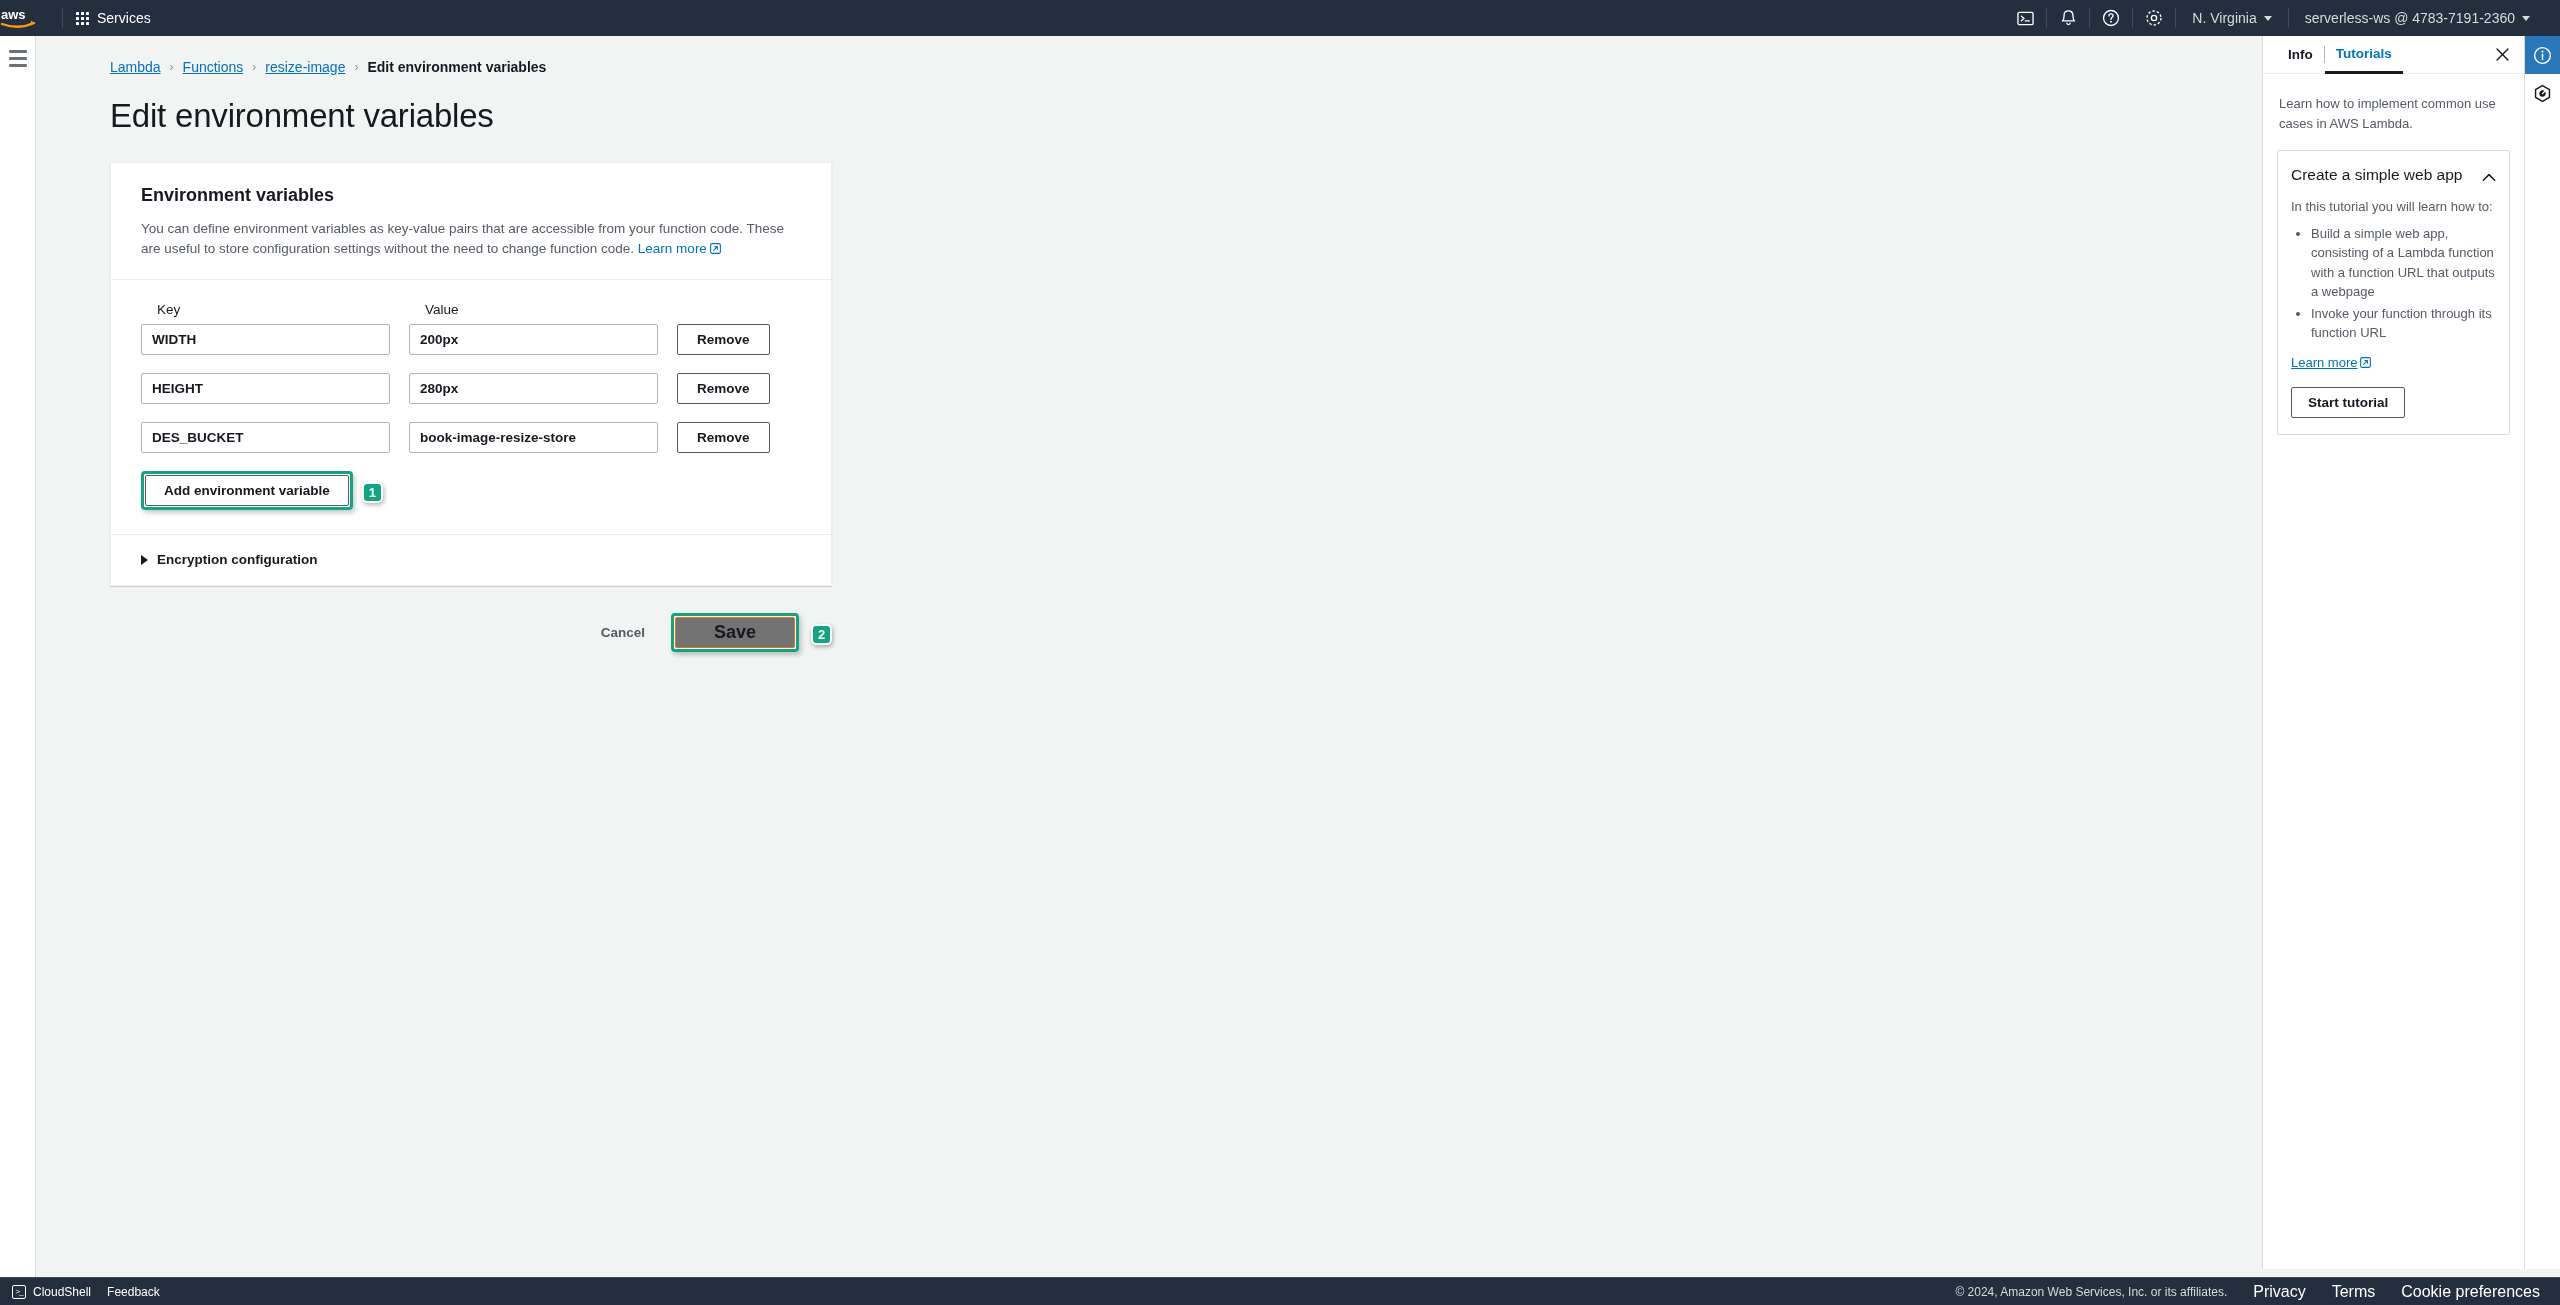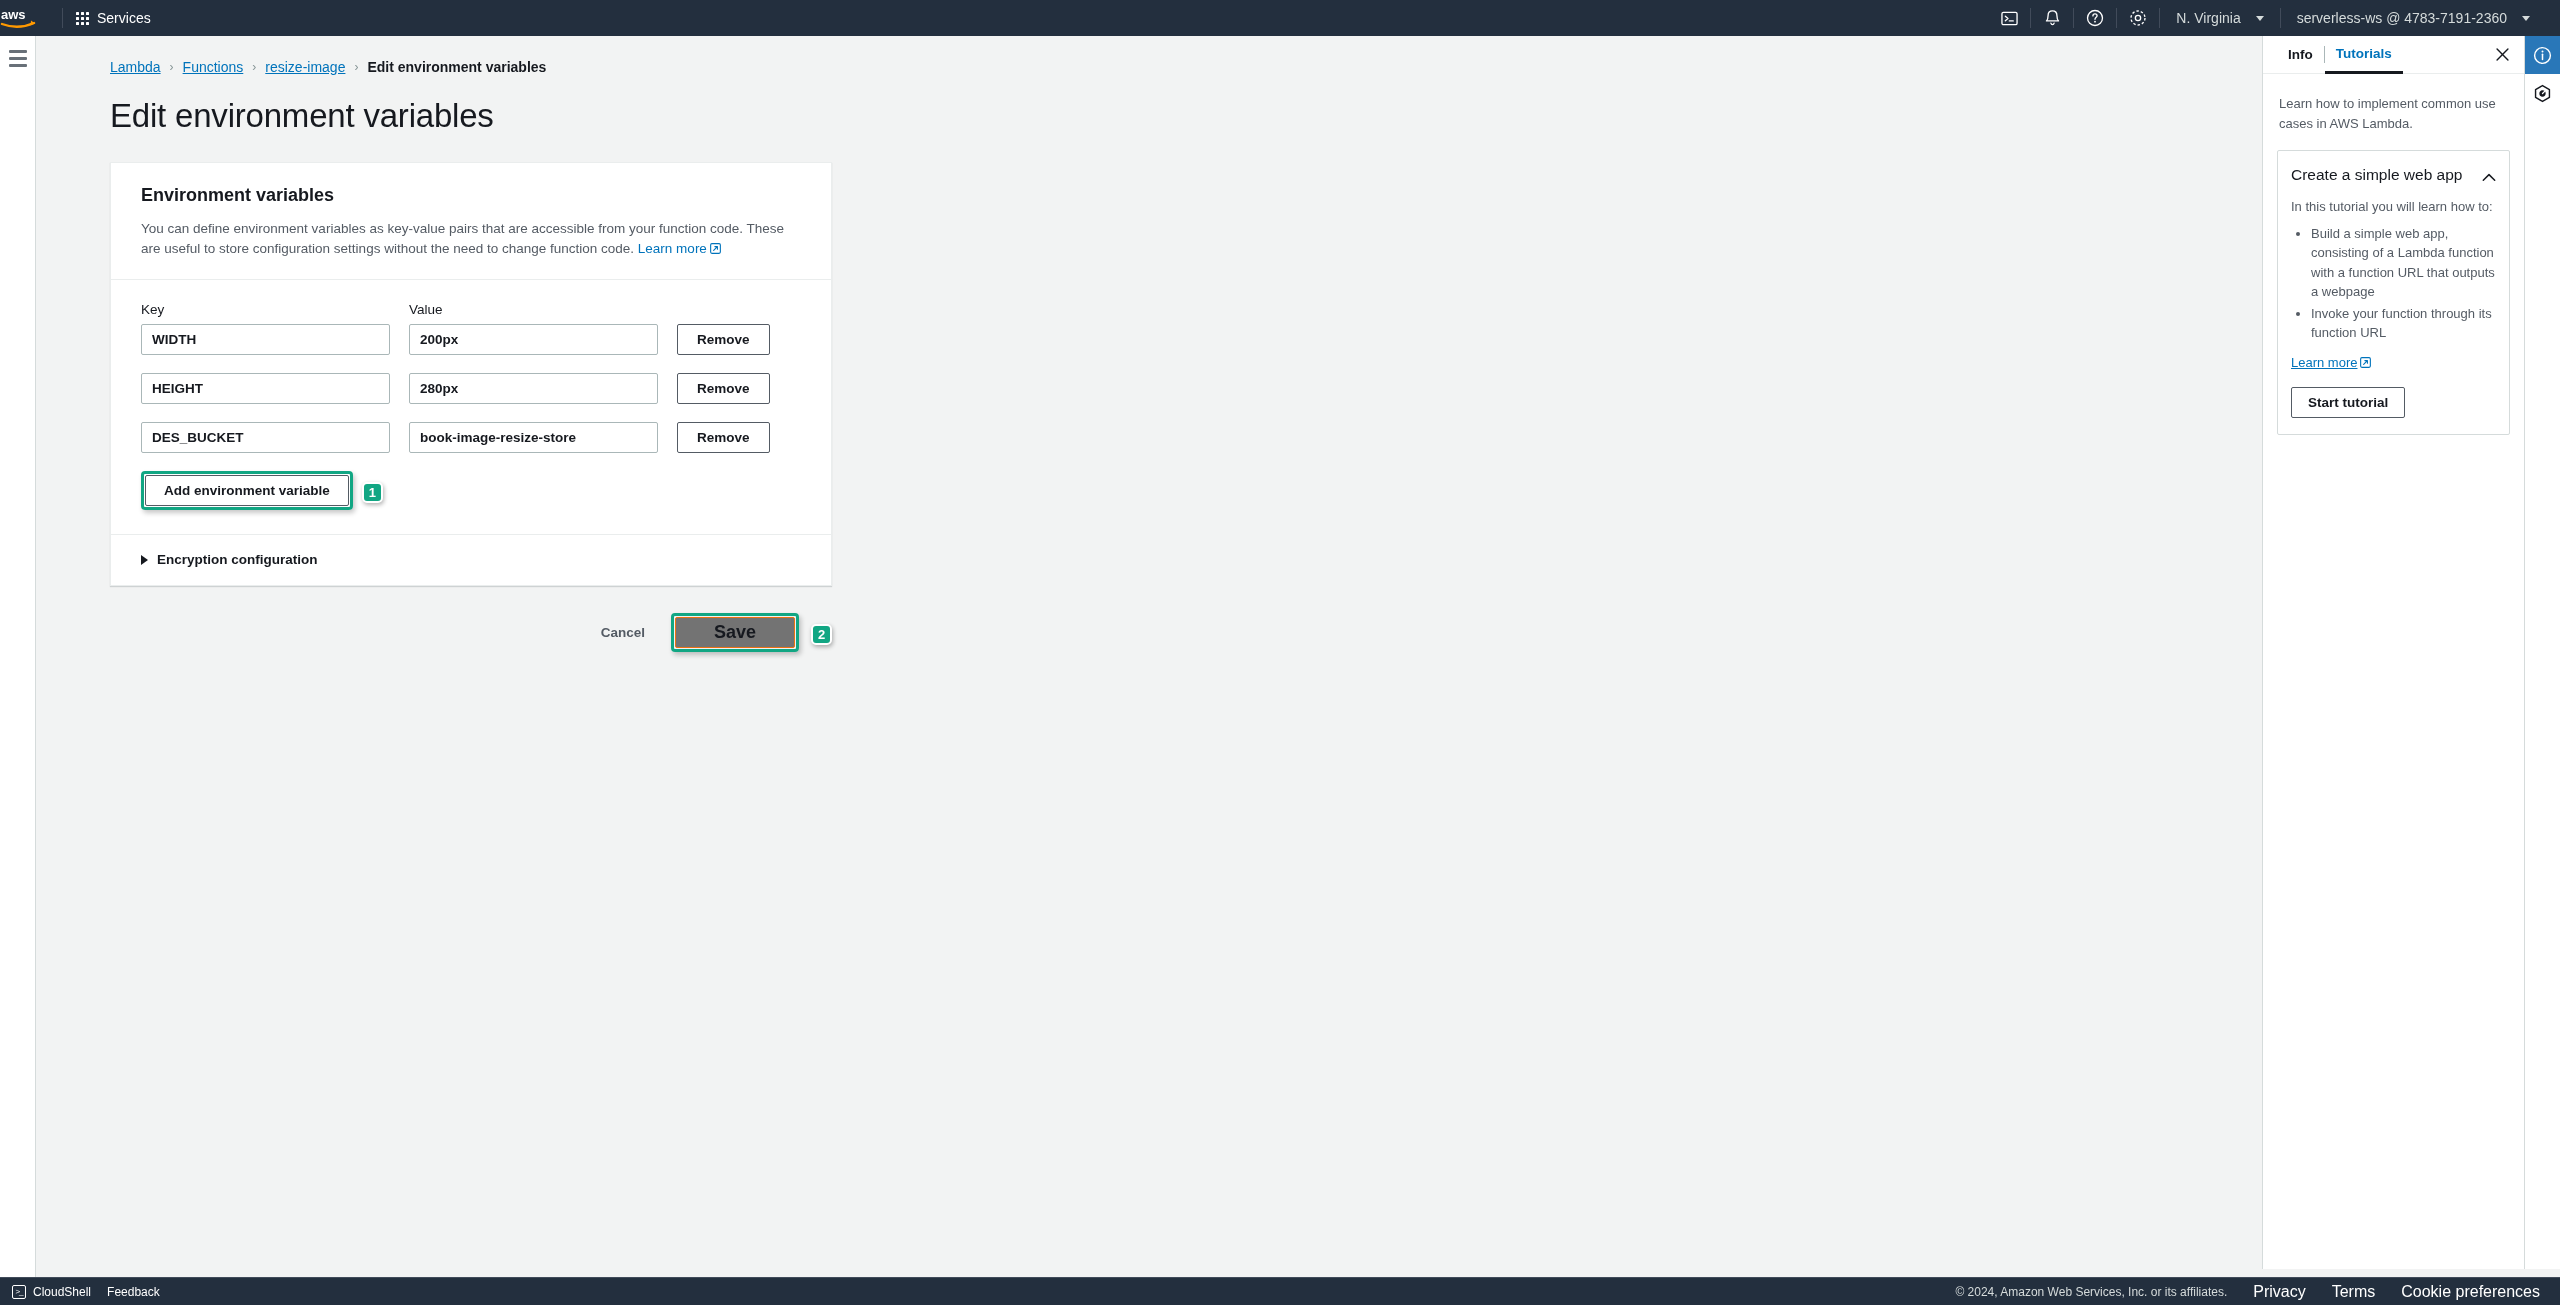--- a/index.html
+++ b/index.html
@@ -45,21 +45,21 @@
   .search-clear { cursor: pointer; flex: 0 0 auto; }
   .nav-right {
     margin-left: auto; display: flex; align-items: center; height: 36px;
     padding-right: 14px;
   }
   .nav-icon-btn {
     width: 42px; height: 36px; display: flex; align-items: center; justify-content: center;
     cursor: pointer;
   }
   .nav-text-btn {
-    display: flex; align-items: center; gap: 15px; height: 36px;
+    display: flex; align-items: center; gap: 7px; height: 36px;
     padding: 0 16px; color: #d5dbdb; font-size: 14px; cursor: pointer; white-space: nowrap;
   }
   .caret-down { width: 0; height: 0; border-left: 4px solid transparent;
     border-right: 4px solid transparent; border-top: 5px solid #d5dbdb; }
 
   
   .leftrail {
     position: absolute; top: 36px; left: 0; width: 36px; height: 1269px;
     background: #ffffff; border-right: 1px solid #d5dbdb;
     display: flex; justify-content: center; padding-top: 14px;
@@ -94,21 +94,21 @@
   .card-head { padding: 22px 30px 20px 30px; border-bottom: 1px solid #eaeded; }
   .card-title { font-size: 18px; font-weight: bold; color: #16191f; }
   .card-desc {
     margin-top: 13px; font-size: 13.5px; line-height: 1.45; color: #545b64;
     max-width: 672px;
   }
   .link-ext { color: #0073bb; text-decoration: none; cursor: pointer; }
   .ext-glyph { display: inline-block; vertical-align: -1px; margin-left: 3px; }
 
   .card-body { padding: 22px 30px 24px 30px; border-bottom: 1px solid #eaeded; }
-  .kv-head { display: flex; margin-bottom: 7px; }
+  .kv-head { display: flex; margin-bottom: 7px; margin-left: 16px; }
   .kv-head .lbl { font-size: 13.5px; color: #16191f; }
   .lbl-key { width: 268px; }
   .lbl-val { width: 268px; }
   .kv-row { display: flex; align-items: center; gap: 19px; margin-bottom: 18px; }
   .txt-input {
     height: 31px; border: 1px solid #aab7b8; border-radius: 2px;
     background: #ffffff; padding: 0 10px; font-size: 13.5px; color: #16191f;
     font-family: "Liberation Sans", sans-serif;
     font-weight: bold;
   }

